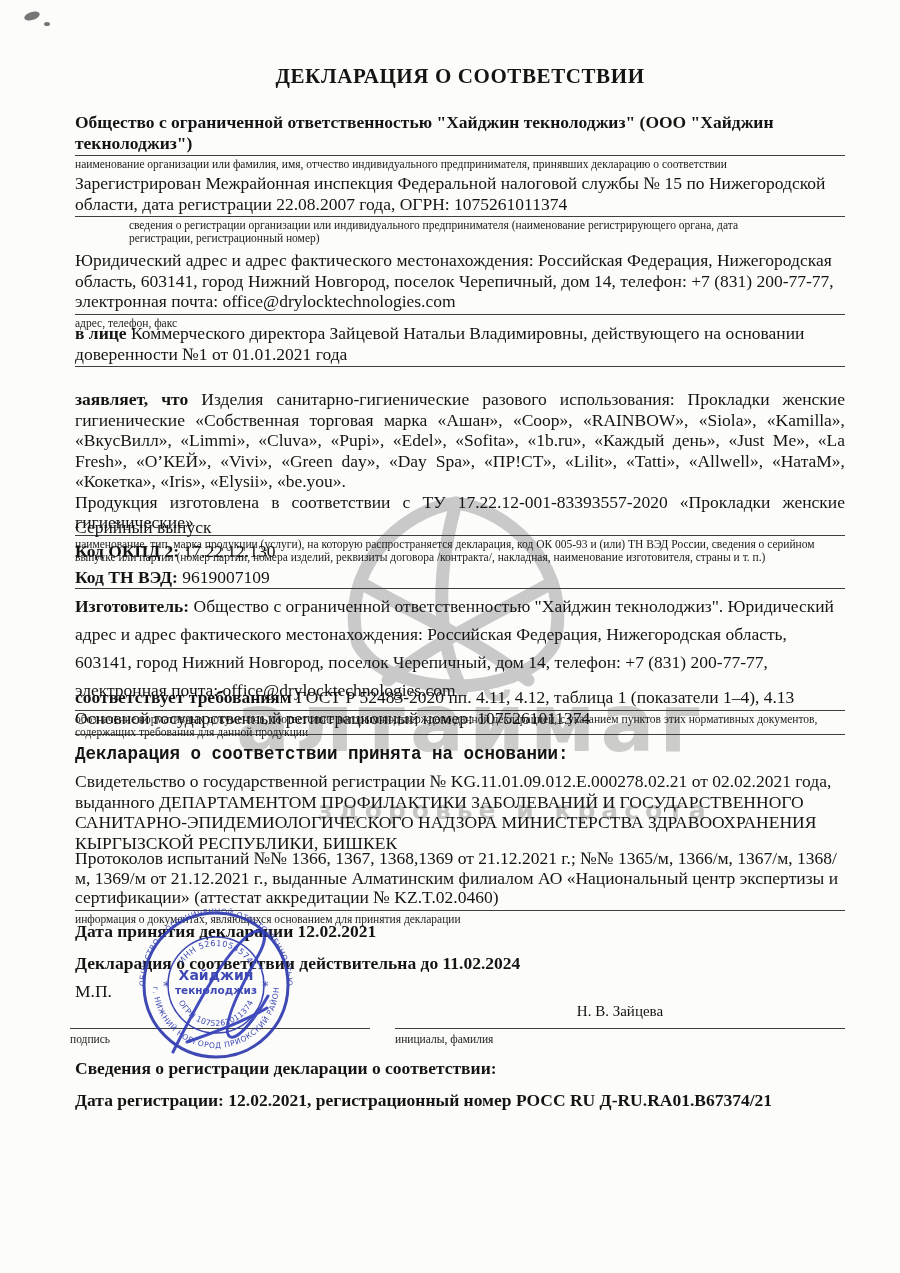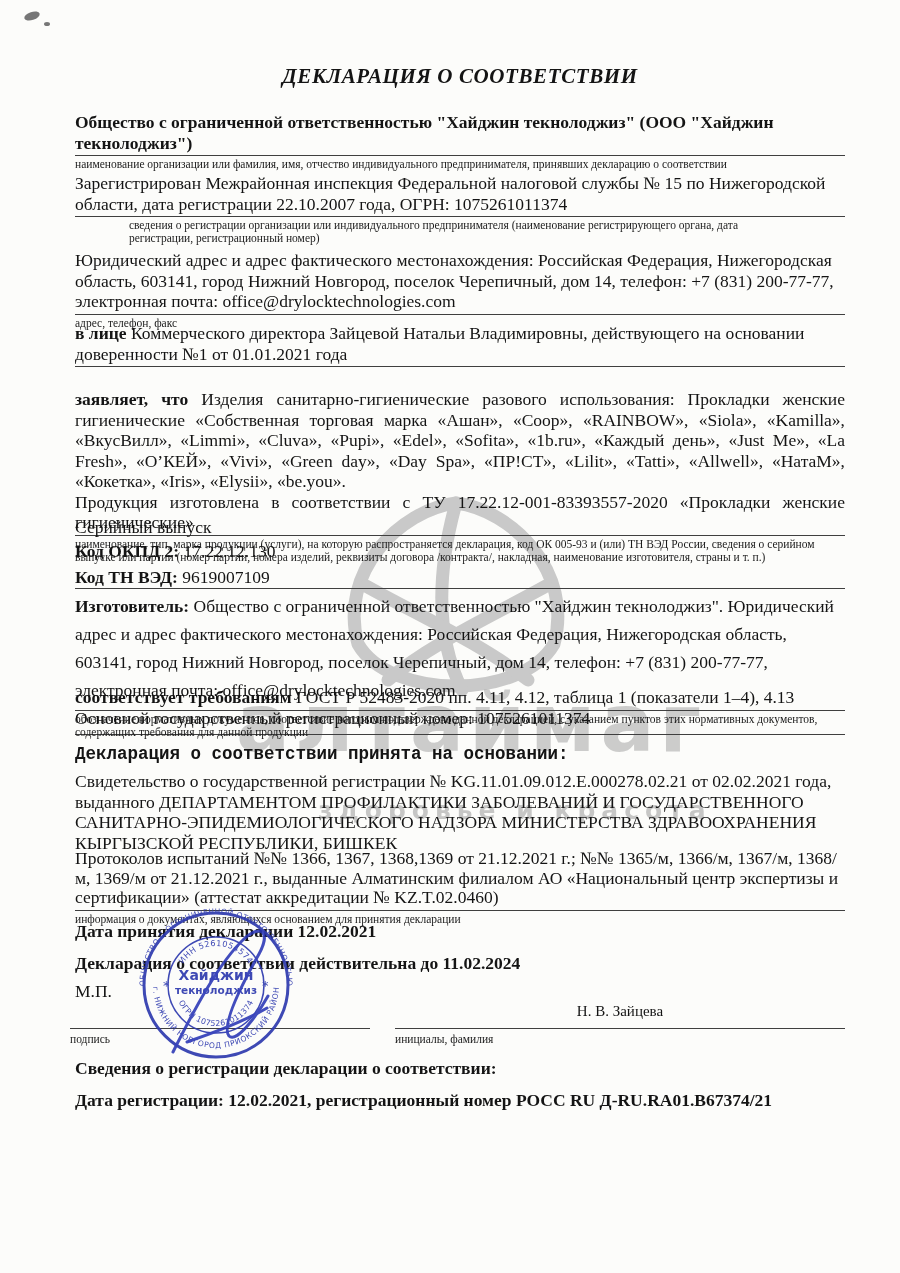--- a/index.html
+++ b/index.html
@@ -9,21 +9,21 @@
     background:#fcfcfa; overflow:hidden;
     font-family:"Liberation Serif", serif; color:#141414;
   }
   .layer-watermark { position:absolute; inset:0; z-index:0; }
   .layer-content   { position:absolute; inset:0; z-index:1; }
   .layer-stamp     { position:absolute; inset:0; z-index:2; pointer-events:none; }
 
   .abs { position:absolute; }
   .blk { position:absolute; left:75px; width:770px; }
 
-  .doc-title { top:64px; text-align:center; font-size:21px; font-weight:700; letter-spacing:.6px;font-style:italic; }
+  .doc-title { top:64px; text-align:center; font-size:21px; font-weight:700; letter-spacing:.6px; }
 
   .field { border-bottom:1.8px solid #3f3f3f; padding-bottom:2px; }
   .body-txt { font-size:17.5px; line-height:20.5px; }
   .bold { font-weight:700; }
   .caption { font-size:11.5px; line-height:13px; text-align:left; color:#1b1b1b; margin-top:2px; }
   .justify { text-align:justify; }
 
   .sig-line { position:absolute; border-top:1.8px solid #3f3f3f; }
   .sig-name { position:absolute; font-size:15px; text-align:center; }
 
@@ -63,21 +63,21 @@
     <div class="speck" style="left:44px; top:22px; width:6px; height:4px;"></div>
 
     <div class="blk doc-title">ДЕКЛАРАЦИЯ О СООТВЕТСТВИИ</div>
 
     <div class="blk" style="top:112px;">
       <div class="field body-txt bold">Общество с ограниченной ответственностью "Хайджин текнолоджиз" (ООО "Хайджин текнолоджиз")</div>
       <div class="caption">наименование организации или фамилия, имя, отчество индивидуального предпринимателя, принявших декларацию о соответствии</div>
     </div>
 
     <div class="blk" style="top:173px;">
-      <div class="field body-txt">Зарегистрирован Межрайонная инспекция Федеральной налоговой службы № 15 по Нижегородской области, дата регистрации 22.10.2007 года, ОГРН: 1075261011374</div>
+      <div class="field body-txt">Зарегистрирован Межрайонная инспекция Федеральной налоговой службы № 15 по Нижегородской области, дата регистрации 22.08.2007 года, ОГРН: 1075261011374</div>
       <div class="caption" style="width:86%; margin-left:7%;">сведения о регистрации организации или индивидуального предпринимателя (наименование регистрирующего органа, дата регистрации, регистрационный номер)</div>
     </div>
 
     <div class="blk" style="top:250px;">
       <div class="field body-txt">Юридический адрес и адрес фактического местонахождения: Российская Федерация, Нижегородская область, 603141, город Нижний Новгород, поселок Черепичный, дом 14, телефон: +7 (831) 200-77-77, электронная почта: office@drylocktechnologies.com</div>
       <div class="caption">адрес, телефон, факс</div>
     </div>
 
     <div class="blk" style="top:323px;">
       <div class="field body-txt">

